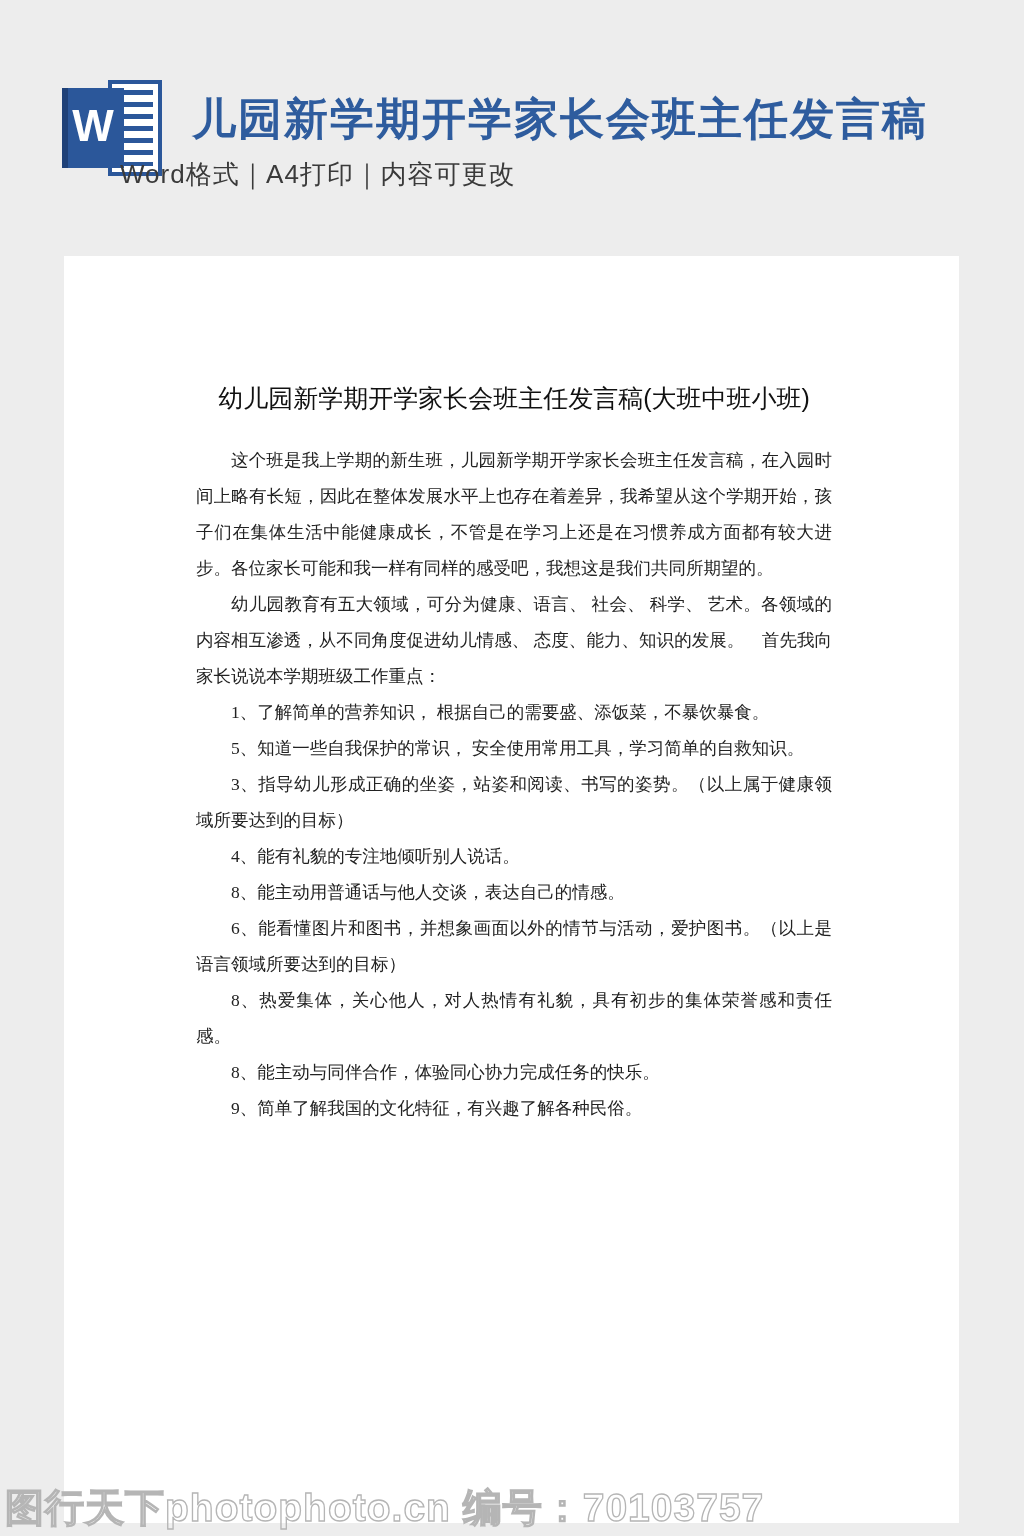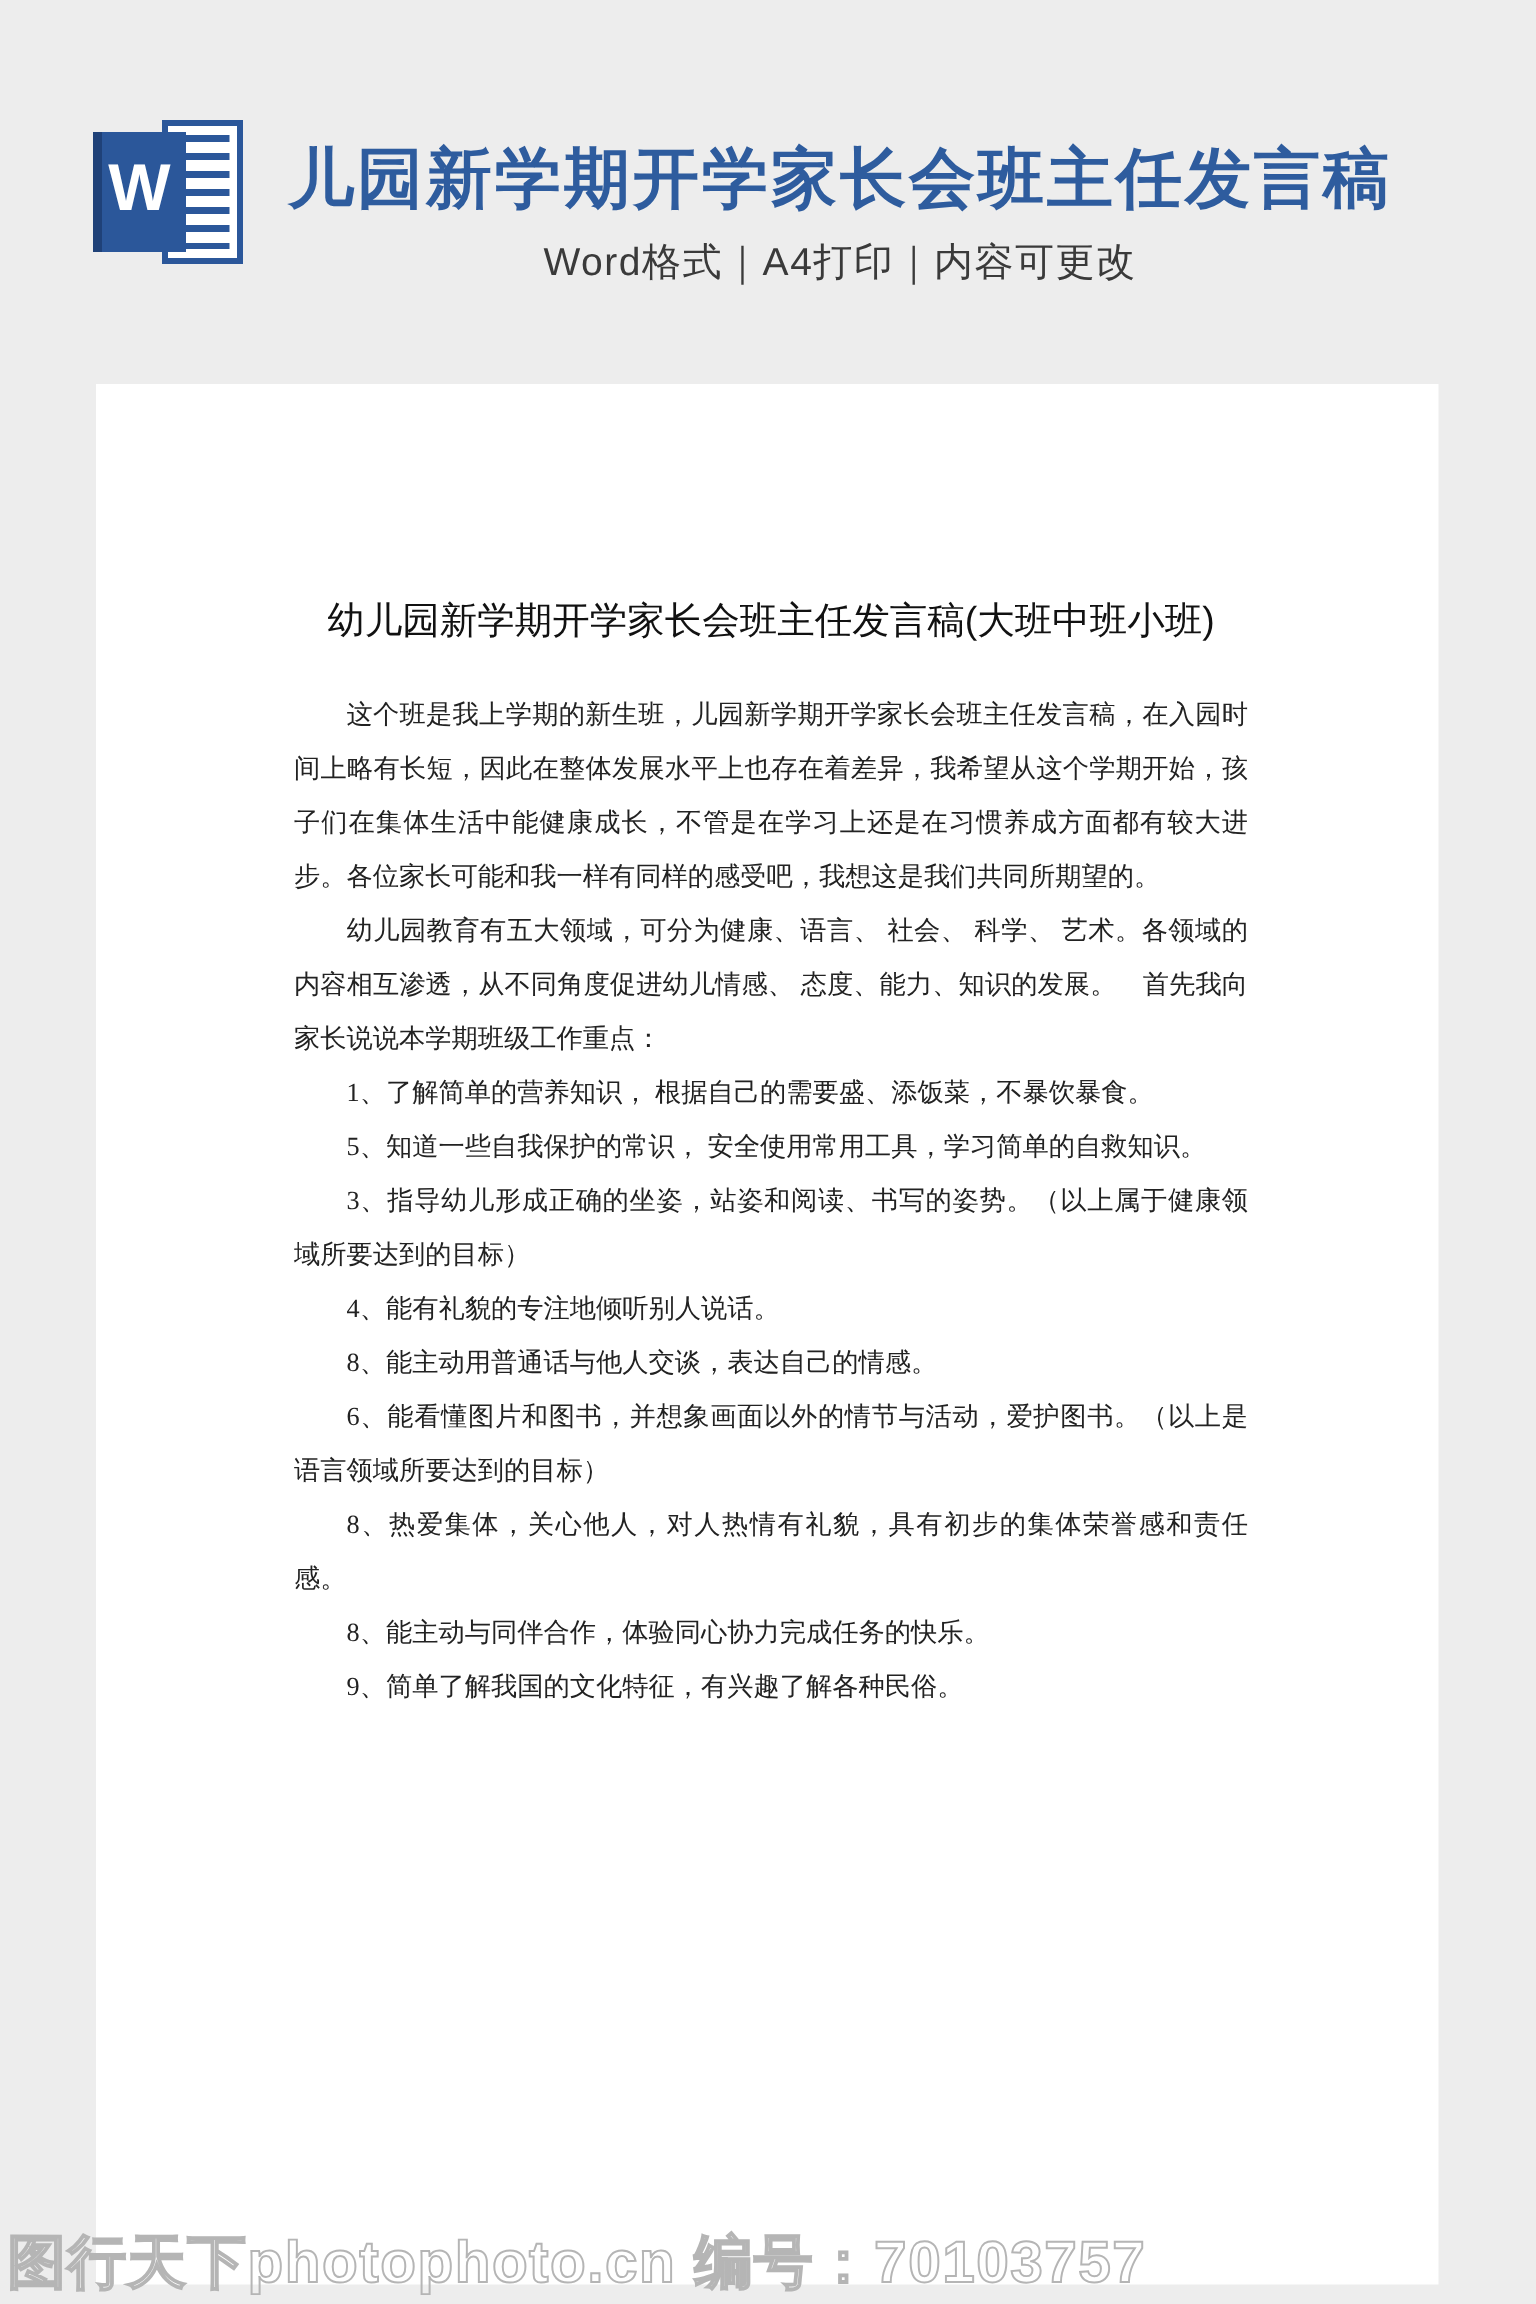--- a/index.html
+++ b/index.html
@@ -39,35 +39,33 @@
 
   .header-title {
     position:absolute; left:120px; top:90px; width:880px;
     text-align:center;
     font-family:"Liberation Sans","DejaVu Sans",sans-serif;
     font-weight:700; font-size:44px; letter-spacing:2px;
     color:#2e5c9e; white-space:nowrap;
   }
   .header-subtitle {
     position:absolute; left:120px; top:157px; width:880px;
-    text-align:center;
     font-family:"Liberation Sans","DejaVu Sans",sans-serif;
     font-weight:400; font-size:26px; letter-spacing:1px;
     color:#3a3a3a; white-space:nowrap;
   }
 
   
   .doc-page {
     position:absolute; left:64px; top:256px; width:895px; height:1267px;
     background:#ffffff;
   }
   .doc-content {
     position:absolute; left:132px; top:0; width:636px;
     color:#222222;
-    margin-top:16px;
   }
   .doc-title {
     margin-top:124px;
     text-align:center;
     font-family:"Liberation Sans","DejaVu Sans",sans-serif;
     font-weight:400; font-size:25px; line-height:36px;
     color:#111111; white-space:nowrap;
   }
   .doc-body {
     margin-top:26px;

